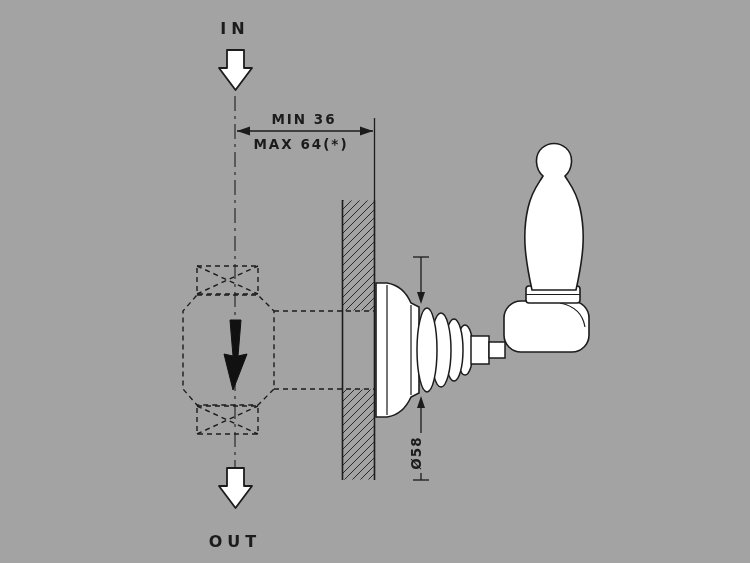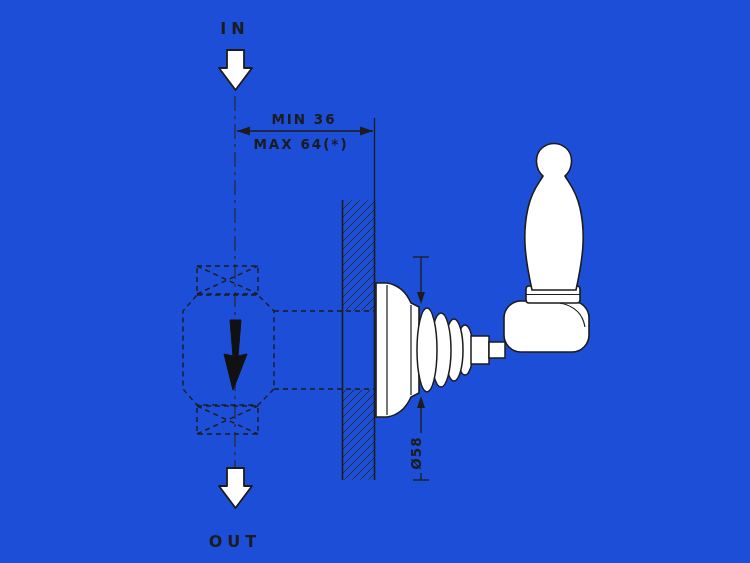--- a/index.html
+++ b/index.html
@@ -1,19 +1,19 @@
 <!DOCTYPE html>
 <html><head>
 <meta charset="utf-8">
 <style>
   html,body{margin:0;padding:0;background:#ffffff;}
   .stage{
     position:relative;
     width:750px;height:563px;
-    background:#1d4ed8;
+    background:#a3a3a3;
     font-family:"DejaVu Sans","Liberation Sans",sans-serif;
     overflow:hidden;
   }
   svg{display:block;}
   text{
     font-family:"DejaVu Sans","Liberation Sans",sans-serif;
     font-weight:bold;
     fill:#1c1c1c;
   }
 </style>

